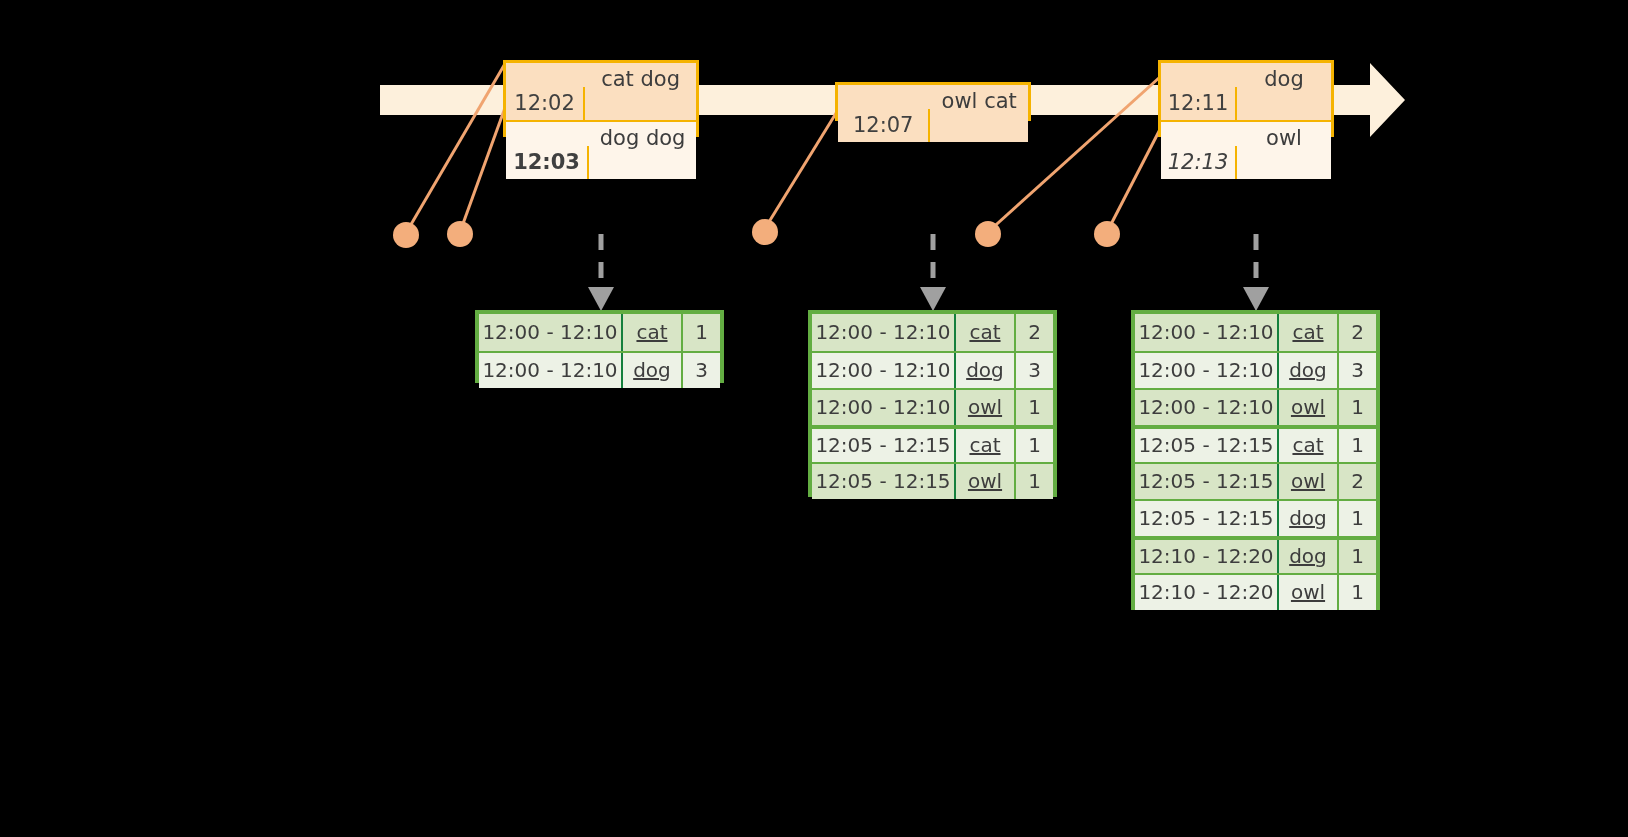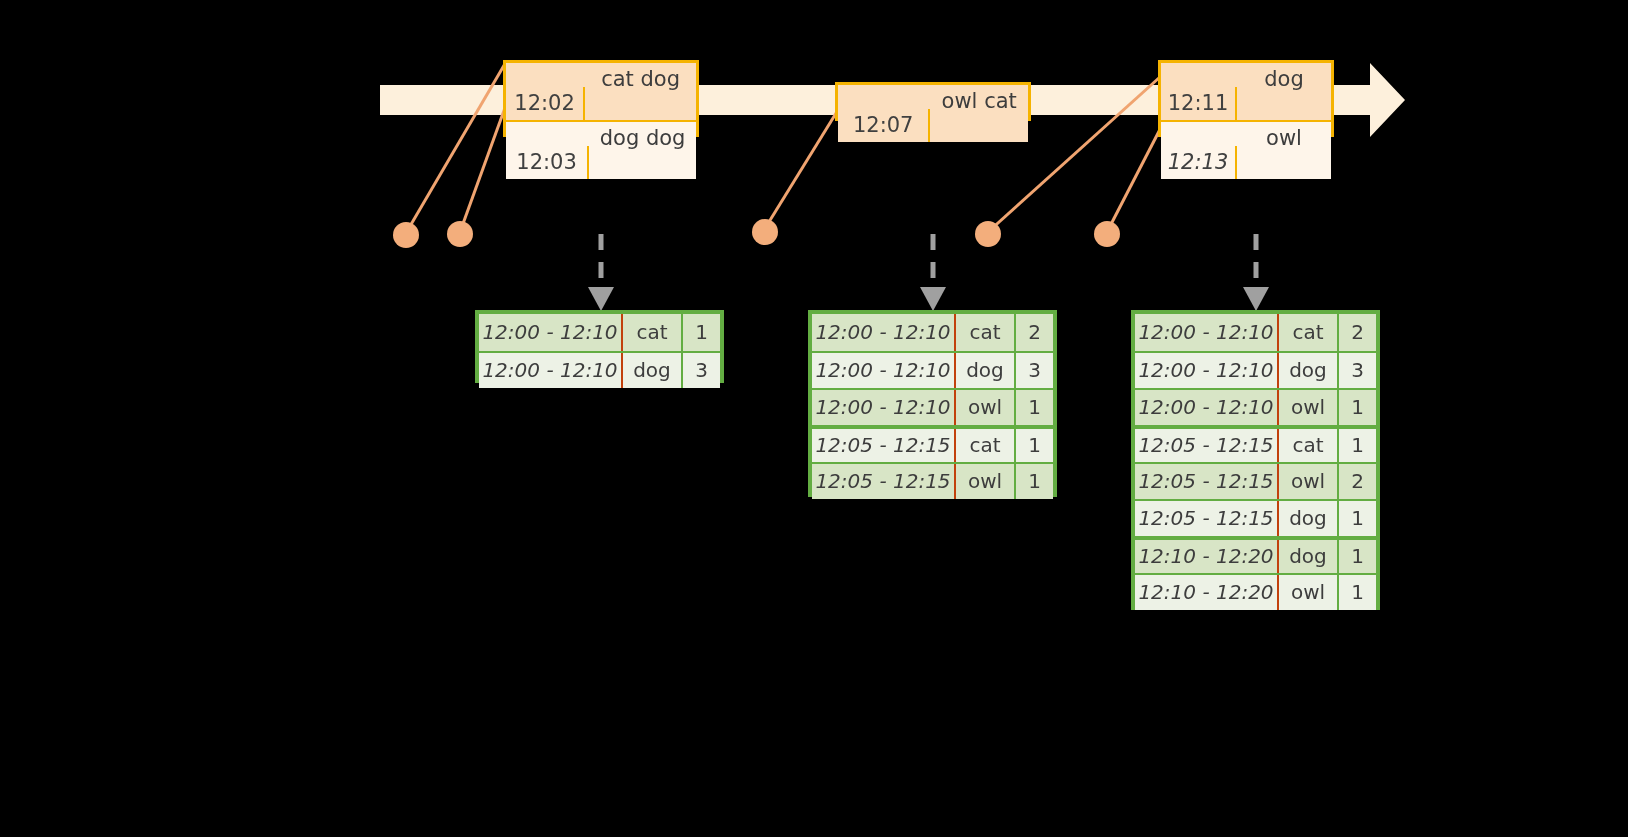--- a/index.html
+++ b/index.html
@@ -81,22 +81,22 @@
     color: #3d3d3d;
     font-size: 20px;
     line-height: 33px;
     height: 100%;
     display: flex;
     align-items: center;
     justify-content: center;
   }
   .rt-row.shaded .rt-cell { background: #D8E5C6; }
   .rt-row.plain  .rt-cell { background: #EDF2E6; }
-  .rt-cell.c-window { border-right: 2px solid #c2410c; font-style: italic; }
-  .rt-cell.c-key    { border-right: 2px solid #63AD42; }
+  .rt-cell.c-window { border-right: 2px solid #15803d; }
+  .rt-cell.c-key    { border-right: 2px solid #63AD42; text-decoration: underline; }
 </style>
 </head>
 <body>
 
 <div id="stage">
 
   <svg id="svg-layer" viewBox="0 0 1628 837" xmlns="http://www.w3.org/2000/svg">
 
     <g>
       <path d="M 380 85 L 1370 85 L 1370 63 L 1405 100 L 1370 137 L 1370 115 L 380 115 Z" fill="#FDF0DC"></path>
@@ -129,21 +129,21 @@
       <path d="M 1243 287 L 1269 287 L 1256 311 Z"></path>
     </g>
   </svg>
 
   <div class="event-box" style="left:503px; top:60px; width:196px; height:77px;">
     <div class="event-row shaded">
       <div class="event-time" style="width:82px;">12:02</div>
       <div class="event-words" style="width:115px;">cat dog</div>
     </div>
     <div class="event-row plain">
-      <div class="event-time" style="width:84px;">12:03</div>
+      <div class="event-time" style="width:84px;font-weight:bold;">12:03</div>
       <div class="event-words" style="width:108px;">dog dog</div>
     </div>
   </div>
 
   <div class="event-box" style="left:835px; top:82px; width:196px; height:39px;">
     <div class="event-row shaded">
       <div class="event-time" style="width:102px;">12:07</div>
       <div class="event-words" style="width:108px;">owl cat</div>
     </div>
   </div>

